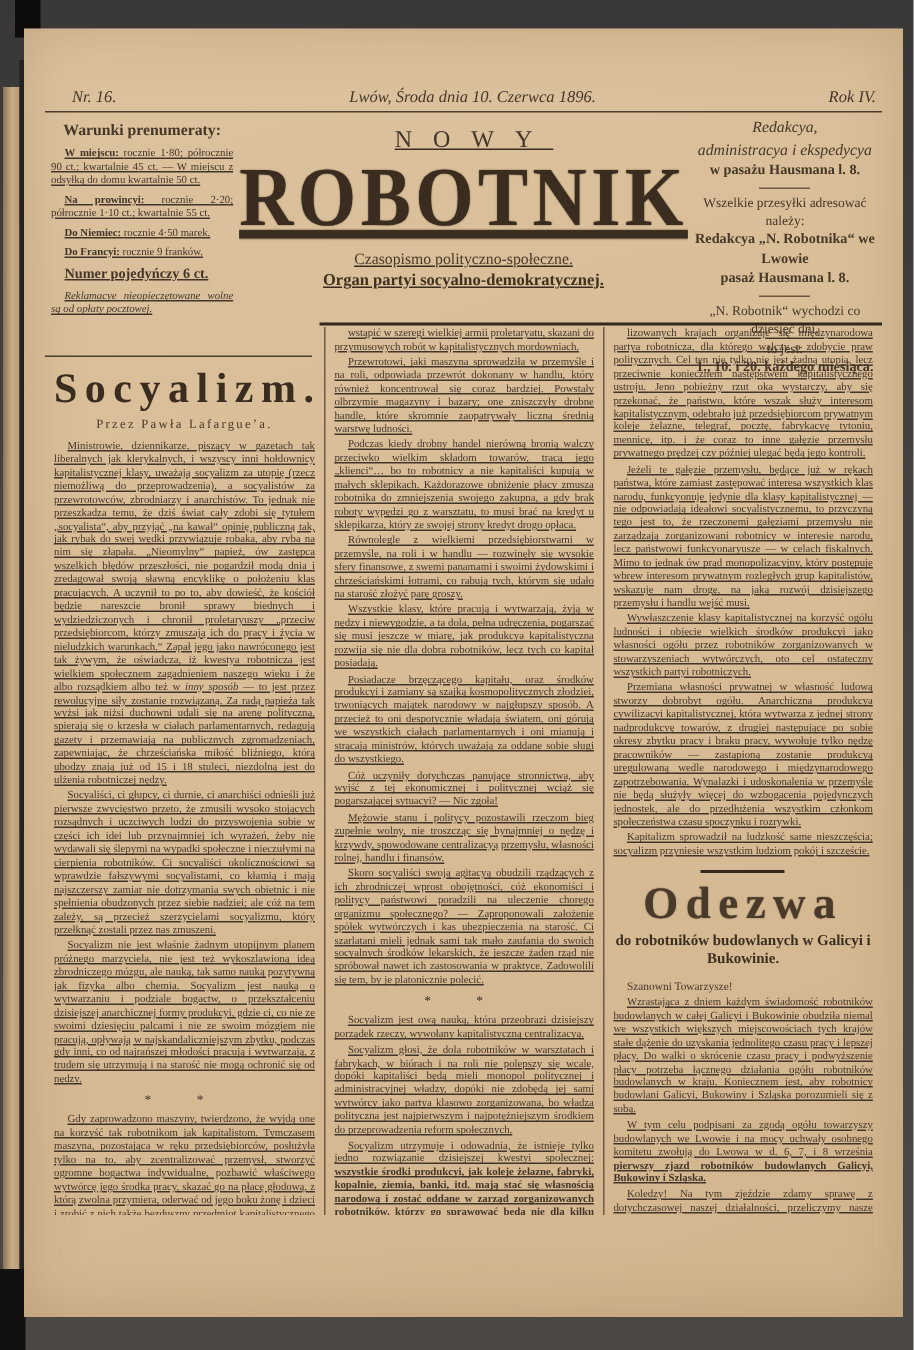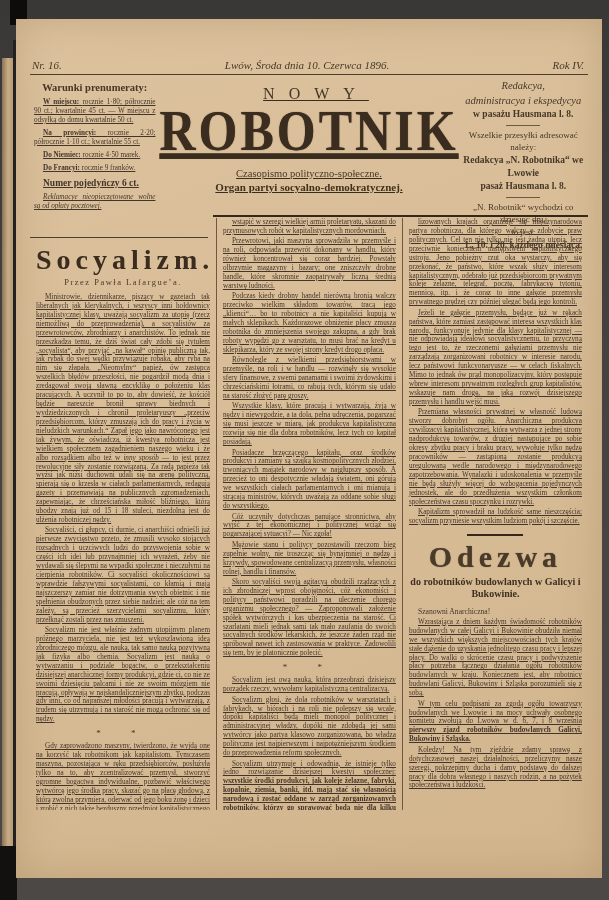--- a/index.html
+++ b/index.html
@@ -10,21 +10,21 @@
   .edge-sliver{position:absolute;left:2px;top:58px;width:11px;height:800px;
     background:linear-gradient(90deg,#8a7458,#c9ad85 55%,#b59a74);}
   .edge-gap{position:absolute;left:13px;top:40px;width:4px;height:830px;background:#242220;}
   .clip-top{position:absolute;left:10px;top:0;width:17px;height:25px;background:#0d0c0b;}
   .clip-bottom{position:absolute;left:0;top:846px;width:17px;height:54px;background:#121110;}
   
   .paper{position:absolute;left:16px;top:19px;width:586px;height:859px;
     background:linear-gradient(160deg,#dcc29d 0%,#d8bd97 45%,#d2b58d 100%);
     box-shadow:inset 0 0 40px rgba(120,90,50,.25);color:#3c2f22;}
   .issue-line{display:flex;justify-content:space-between;align-items:baseline;
-    padding:40px 18px 3px 16px;font-style:italic;font-size:11px;color:#473828;}
+    padding:40px 18px 3px 32px;font-style:italic;font-size:11px;color:#473828;}
   .issue-line .mid{font-weight:normal;text-align:center;}
   .rule-thin{border:none;border-top:1.2px solid #4e3d2a;margin:0 14px;}
   
   .masthead{display:flex;padding:4px 14px 0 14px;height:140px;}
   .prenum{width:177px;text-align:center;font-size:8px;line-height:1.35;color:#463726;}
   .prenum .hd{font-size:10.5px;font-weight:bold;margin:2px 0 3px;}
   .prenum p{margin:0 4px 4px;}
   .prenum .b{font-weight:bold;}
   .prenum .i{font-style:italic;}
   .prenum .big{font-size:9.5px;font-weight:bold;margin-top:5px;}
@@ -141,27 +141,28 @@
             <p class="sep">*  *</p>
             <p class="para"><span>Socyalizm jest ową nauką, która przeobrazi dzisiejszy porządek rzeczy, wywołany kapitalistyczną centralizacyą.</span></p>
             <p class="para"><span>Socyalizm głosi, że dola robotników w warsztatach i fabrykach, w biórach i na roli nie polepszy się wcale, dopóki kapitaliści będą mieli monopol politycznej i administracyjnej władzy, dopóki nie zdobędą jej sami wytwórcy jako partya klasowo zorganizowana, bo władza polityczna jest najpierwszym i najpotężniejszym środkiem do przeprowadzenia reform społecznych.</span></p>
             <p class="para"><span>Socyalizm utrzymuje i odowadnia, że istnieje tylko jedno rozwiązanie dzisiejszej kwestyi społecznej: </span><span class="b">wszystkie środki produkcyi, jak koleje żelazne, fabryki, kopalnie, ziemia, banki, itd. mają stać się własnością narodową i zostać oddane w zarząd zorganizowanych robotników, którzy go sprawować będą nie dla kilku gnuśnych i złodziejskich kapitalistów, ale dla dobra całego ogółu.</span></p>
           </div>
       </div>
       <div class="col">
         <div>
             <p class="para"><span>lizowanych krajach organizuje się międzynarodowa partya robotnicza, dla którego walczy o zdobycie praw politycznych. Cel ten nie tylko nie jest żadną utopią, lecz przeciwnie koniecznem następstwem kapitalistycznego ustroju. Jeno pobieżny rzut oka wystarczy, aby się przekonać, że państwo, które wszak służy interesom kapitalistycznym, odebrało już przedsiębiorcom prywatnym koleje żelazne, telegraf, pocztę, fabrykacyę tytoniu, mennicę, itp. i że coraz to inne gałęzie przemysłu prywatnego prędzej czy później ulegać będą jego kontroli.</span></p>
             <p class="para"><span>Jeżeli te gałęzie przemysłu, będące już w rękach państwa, które zamiast zastępować interesa wszystkich klas narodu, funkcyonuje jedynie dla klasy kapitalistycznej — nie odpowiadają ideałowi socyalistycznemu, to przyczyną tego jest to, że rzeczonemi gałęziami przemysłu nie zarządzają zorganizowani robotnicy w interesie narodu, lecz państwowi funkcyonaryusze — w celach fiskalnych. Mimo to jednak ów prąd monopolizacyjny, który postępuje wbrew interesom prywatnym rozległych grup kapitalistów, wskazuje nam drogę, na jaką rozwój dzisiejszego przemysłu i handlu wejść musi.</span></p>
+            <p class="para"><span>Wywłaszczenie klasy kapitalistycznej na korzyść ogółu ludności i objęcie wielkich środków produkcyi jako własności ogółu przez robotników zorganizowanych w stowarzyszeniach wytwórczych, oto cel ostateczny wszystkich partyi robotniczych.</span></p>
             <p class="para"><span>Przemiana własności prywatnej w własność ludową stworzy dobrobyt ogółu. Anarchiczna produkcya cywilizacyi kapitalistycznej, która wytwarza z jednej strony nadprodukcyę towarów, z drugiej następujące po sobie okresy zbytku pracy i braku pracy, wywołuje tylko nędzę pracowników — zastąpioną zostanie produkcyą uregulowaną wedle narodowego i międzynarodowego zapotrzebowania. Wynalazki i udoskonalenia w przemyśle nie będą służyły więcej do wzbogacenia pojedynczych jednostek, ale do przedłużenia wszystkim członkom społeczeństwa czasu spoczynku i rozrywki.</span></p>
             <p class="para"><span>Kapitalizm sprowadził na ludzkość same nieszczęścia; socyalizm przyniesie wszystkim ludziom pokój i szczęście.</span></p>
           </div>
         <hr class="odezwa-rule">
         <h3 class="odezwa-title">Odezwa</h3>
         <div class="odezwa-sub">do robotników budowlanych w Galicyi i Bukowinie.</div>
-        <p class="salut">Szanowni Anarchiczna!</p>
+        <p class="salut">Szanowni Towarzysze!</p>
         <div>
             <p class="para"><span>Wzrastająca z dniem każdym świadomość robotników budowlanych w całej Galicyi i Bukowinie obudziła niemal we wszystkich większych miejscowościach tych krajów stałe dążenie do uzyskania jednolitego czasu pracy i lepszej płacy. Do walki o skrócenie czasu pracy i podwyższenie płacy potrzeba łącznego działania ogółu robotników budowlanych w kraju. Koniecznem jest, aby robotnicy budowlani Galicyi, Bukowiny i Szląska porozumieli się z sobą.</span></p>
             <p class="para"><span>W tym celu podpisani za zgodą ogółu towarzyszy budowlanych we Lwowie i na mocy uchwały osobnego komitetu zwołują do Lwowa w d. 6, 7, i 8 września </span><span class="b">pierwszy zjazd robotników budowlanych Galicyi, Bukowiny i Szląska.</span></p>
             <p class="para"><span>Koledzy! Na tym zjeździe zdamy sprawę z dotychczasowej naszej działalności, przeliczymy nasze szeregi, pokrzepimy ducha i damy podstawę do dalszej pracy dla dobra własnego i naszych rodzin, a na pożytek społeczeństwa i ludzkości.</span></p>
           </div>
       </div>
     </div>
 
   </div>
 </div>

